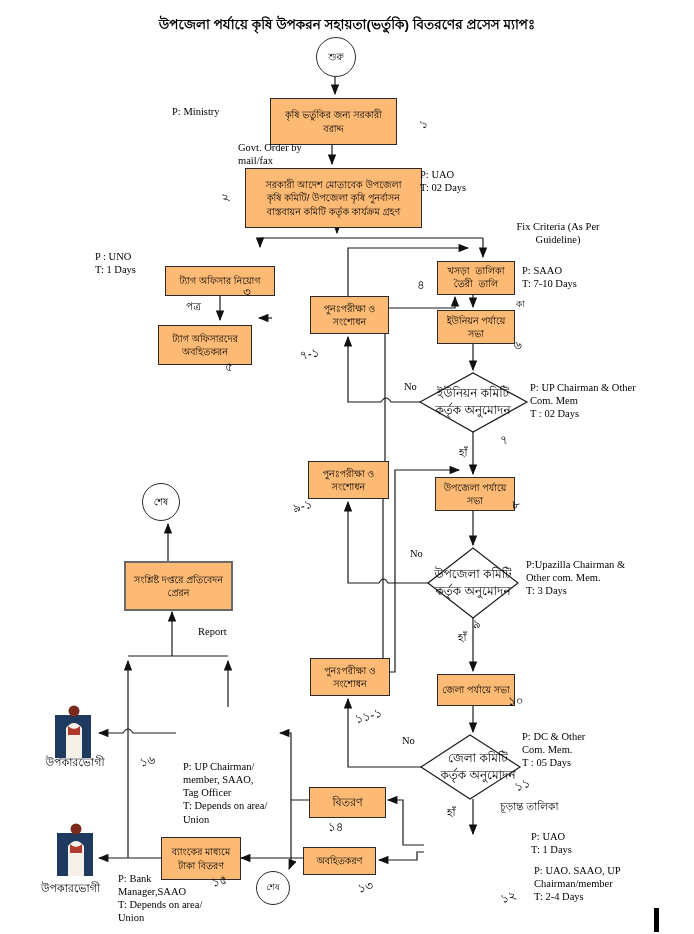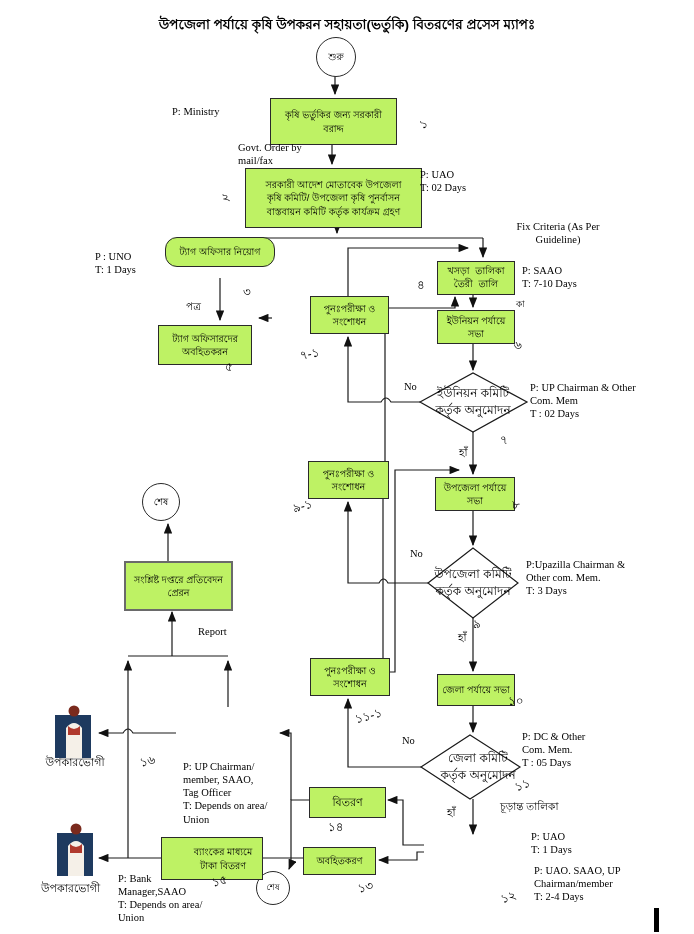--- a/index.html
+++ b/index.html
@@ -1,20 +1,20 @@
 <!DOCTYPE html>
 <html><head>
 <meta charset="utf-8">
 <style>
   html,body{margin:0;padding:0;background:#fff;}
   #canvas{position:relative;width:694px;height:934px;background:#fff;overflow:hidden;
           font-family:"Liberation Sans",sans-serif;color:#000;}
   .title{position:absolute;left:40px;top:14px;width:614px;text-align:center;
          font-family:"Liberation Serif",serif;font-weight:700;font-size:13.5px;}
-  .box{position:absolute;border:1px solid #2a2a2a;background:#bef264;display:flex;
+  .box{position:absolute;border:1px solid #2a2a2a;background:#fdba74;display:flex;
        align-items:center;justify-content:center;text-align:center;
        font-size:9.5px;line-height:1.4;white-space:pre-line;z-index:3;}
   .thick{border:2px solid #6a6a6a;}
   .circle{position:absolute;border:1px solid #2a2a2a;border-radius:50%;background:#fff;
           display:flex;align-items:center;justify-content:center;font-size:9.5px;z-index:3;}
   .dlabel{position:absolute;display:flex;align-items:center;justify-content:center;
           text-align:center;font-size:12px;line-height:1.45;white-space:pre-line;z-index:4;}
   .ann{position:absolute;font-family:"Liberation Serif",serif;font-size:10.5px;
        line-height:1.25;white-space:pre-line;z-index:4;}
   .bn{font-family:"Liberation Sans",sans-serif;}
@@ -85,39 +85,39 @@
 
   <div class="circle bn" style="left:316px;top:37px;width:38px;height:38px;">শুরু</div>
   <div class="circle bn" style="left:142px;top:483px;width:36px;height:36px;">শেষ</div>
   <div class="circle bn" style="left:256px;top:871px;width:32px;height:32px;font-size:8.5px;">শেষ</div>
 
   <div class="box bn" style="left:270px;top:98px;width:125px;height:45px;">কৃষি ভর্তুকির জন্য সরকারী
 বরাদ্দ</div>
   <div class="box bn" style="left:245px;top:168px;width:175px;height:58px;">সরকারী আদেশ মোতাবেক উপজেলা
 কৃষি কমিটি/ উপজেলা কৃষি পুনর্বাসন
 বাস্তবায়ন কমিটি কর্তৃক কার্যক্রম গ্রহণ</div>
-  <div class="box bn" style="left:165px;top:237px;width:108px;height:28px;border-radius:12px;">ট্যাগ অফিসার নিয়োগ</div>
+  <div class="box bn" style="left:165px;top:266px;width:108px;height:28px;">ট্যাগ অফিসার নিয়োগ</div>
   <div class="box bn" style="left:437px;top:261px;width:76px;height:32px;font-family:Liberation Mono, monospace;">খসড়া তালিকা
 তৈরী   তালি</div>
   <div class="box bn" style="left:158px;top:325px;width:92px;height:38px;">ট্যাগ অফিসারদের
 অবহিতকরন</div>
   <div class="box bn" style="left:437px;top:310px;width:76px;height:32px;">ইউনিয়ন পর্যায়ে
 সভা</div>
   <div class="box bn" style="left:310px;top:296px;width:77px;height:36px;">পুনঃপরীক্ষা ও
 সংশোধন</div>
   <div class="box bn" style="left:435px;top:477px;width:78px;height:32px;">উপজেলা পর্যায়ে
 সভা</div>
   <div class="box bn" style="left:308px;top:461px;width:79px;height:36px;">পুনঃপরীক্ষা ও
 সংশোধন</div>
   <div class="box bn" style="left:437px;top:674px;width:76px;height:30px;">জেলা পর্যায়ে সভা</div>
   <div class="box bn" style="left:310px;top:658px;width:78px;height:36px;">পুনঃপরীক্ষা ও
 সংশোধন</div>
   <div class="box bn" style="left:303px;top:847px;width:71px;height:26px;">অবহিতকরণ</div>
   <div class="box bn" style="left:309px;top:787px;width:75px;height:29px;font-size:11px;">বিতরণ</div>
-  <div class="box bn" style="left:161px;top:837px;width:78px;height:41px;padding-left:22px;">ব্যাংকের মাধ্যমে
+  <div class="box bn" style="left:161px;top:837px;width:78px;height:41px;">ব্যাংকের মাধ্যমে
 টাকা বিতরণ</div>
   <div class="box bn thick" style="left:124px;top:561px;width:105px;height:46px;">সংশ্লিষ্ট দপ্তরে প্রতিবেদন
 প্রেরন</div>
 
   <div class="dlabel bn" style="left:425px;top:383px;width:96px;height:38px;">ইউনিয়ন  কমিটি
 কর্তৃক অনুমোদন</div>
   <div class="dlabel bn" style="left:431px;top:565px;width:84px;height:36px;">উপজেলা কমিটি
 কর্তৃক অনুমোদন</div>
   <div class="dlabel bn" style="left:434px;top:749px;width:88px;height:36px;">জেলা কমিটি
 কর্তৃক অনুমোদন</div>

